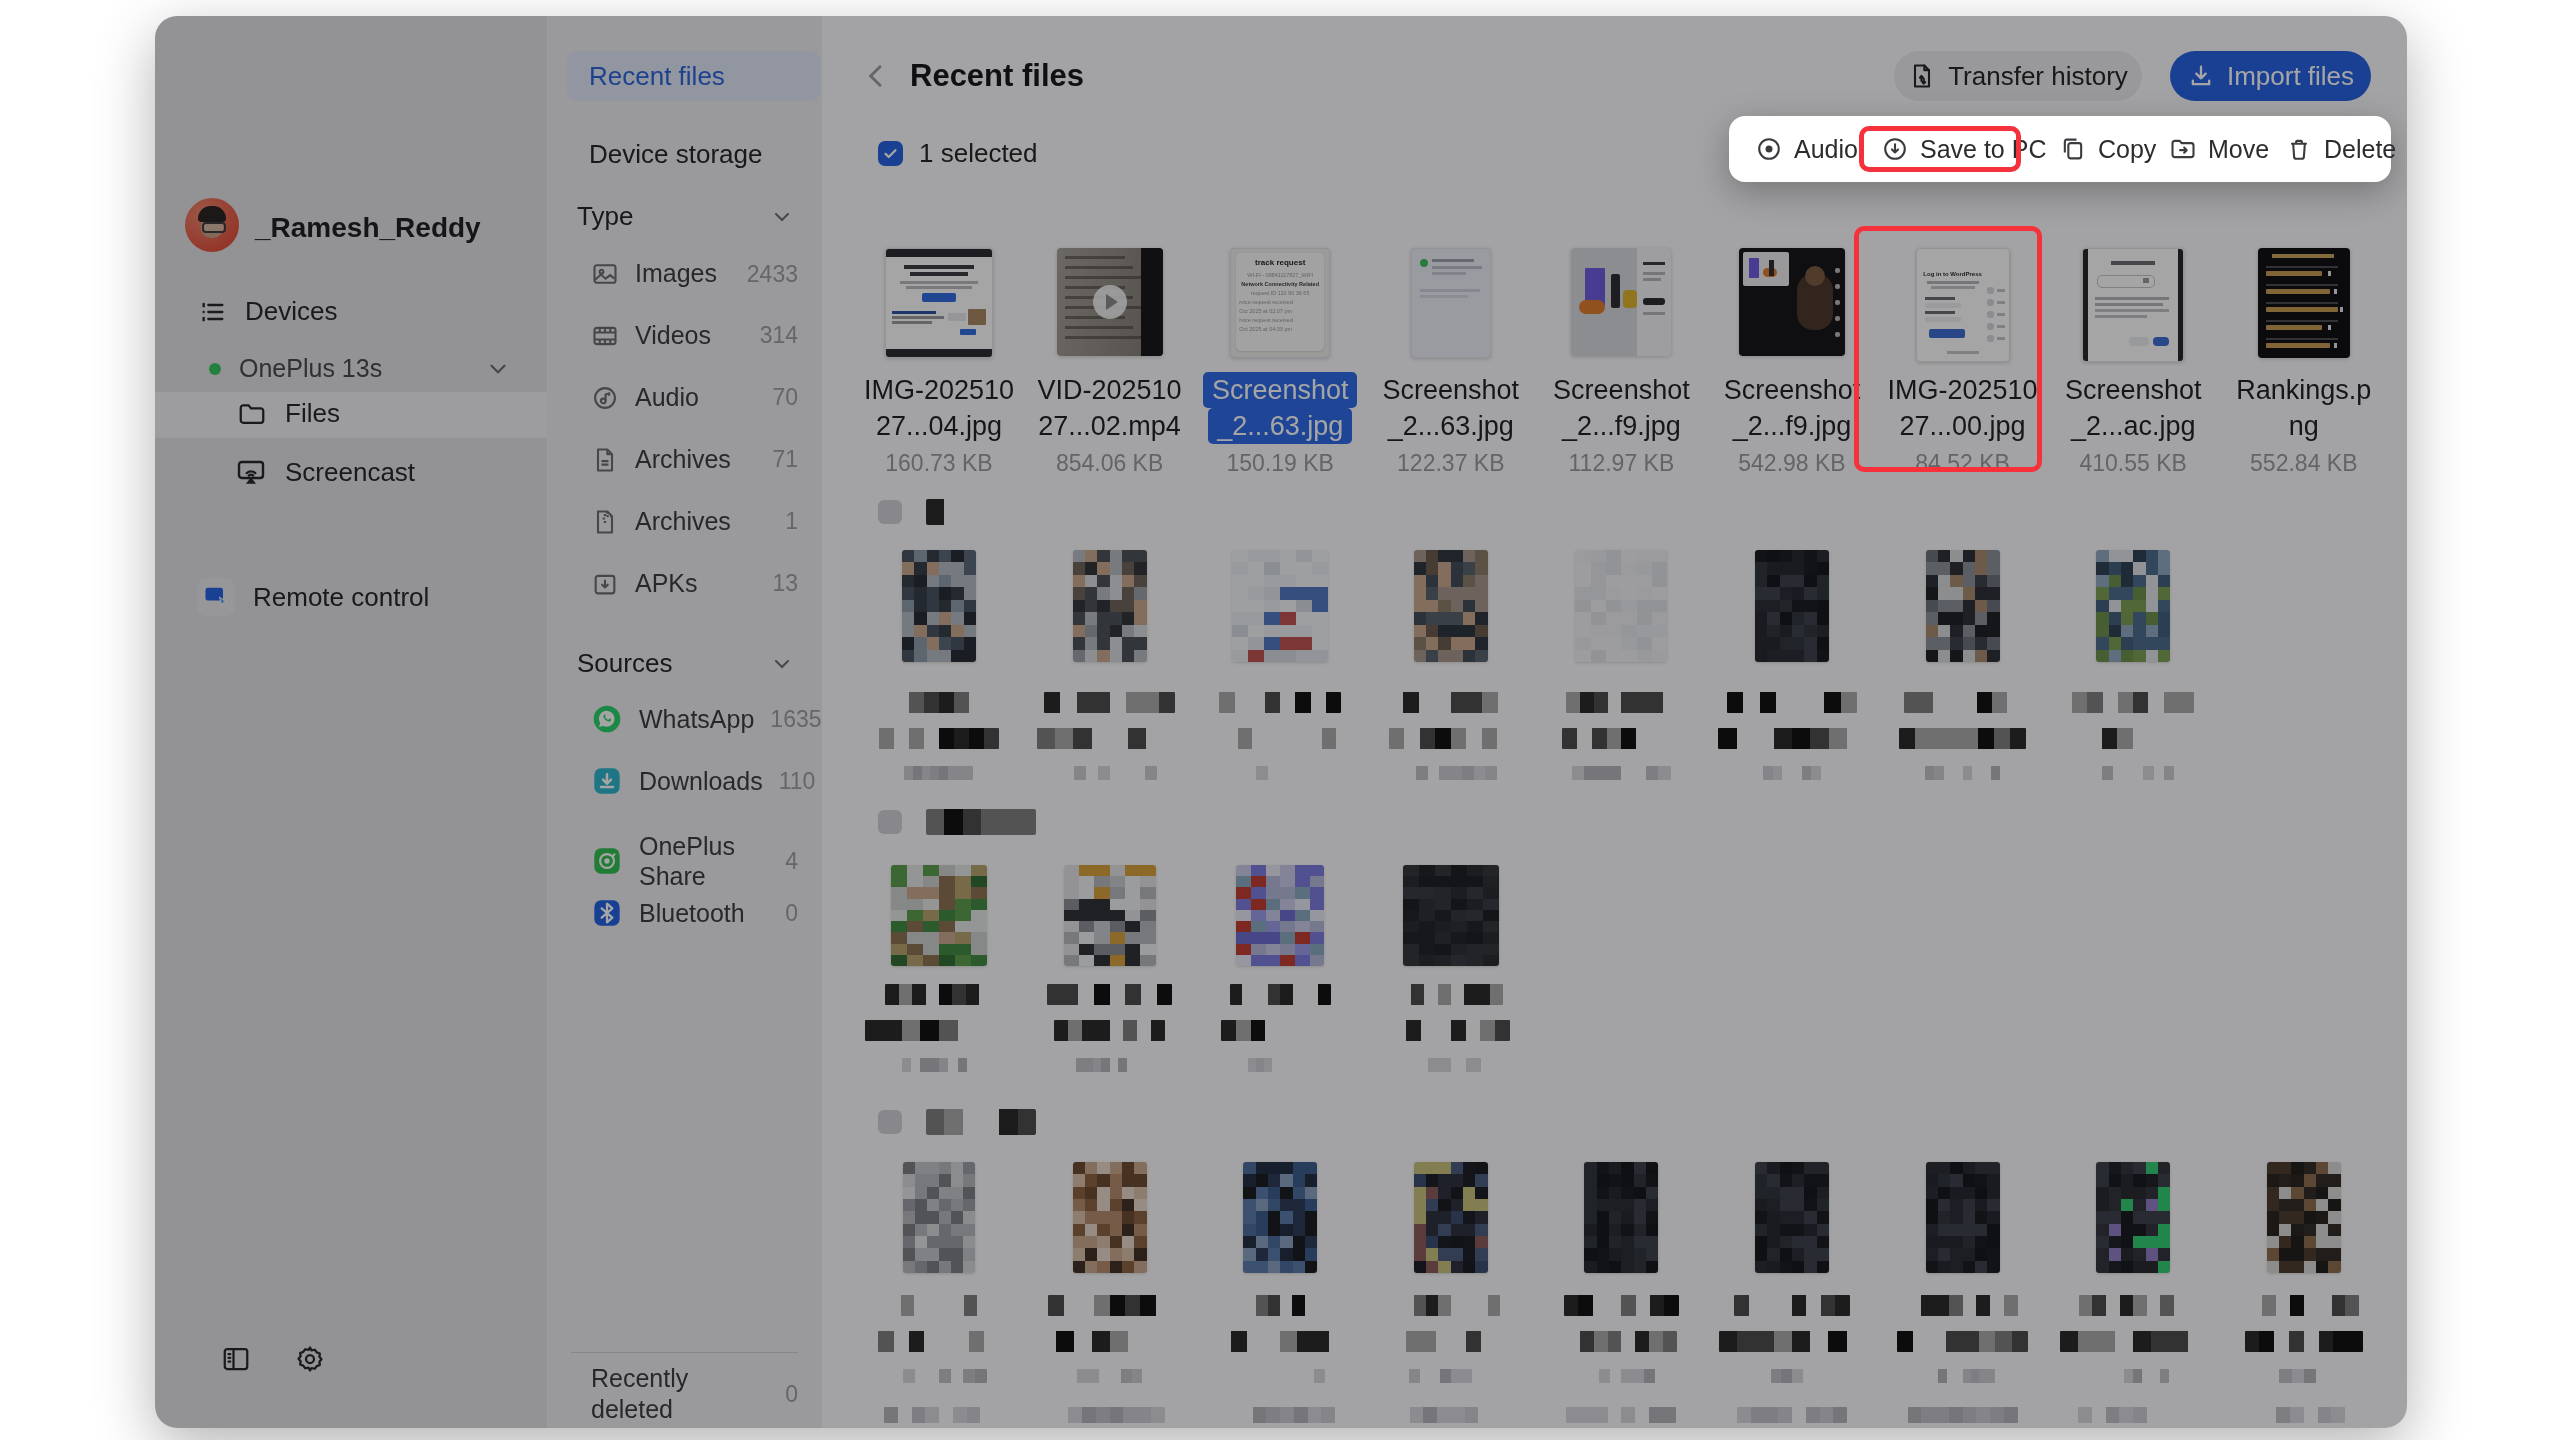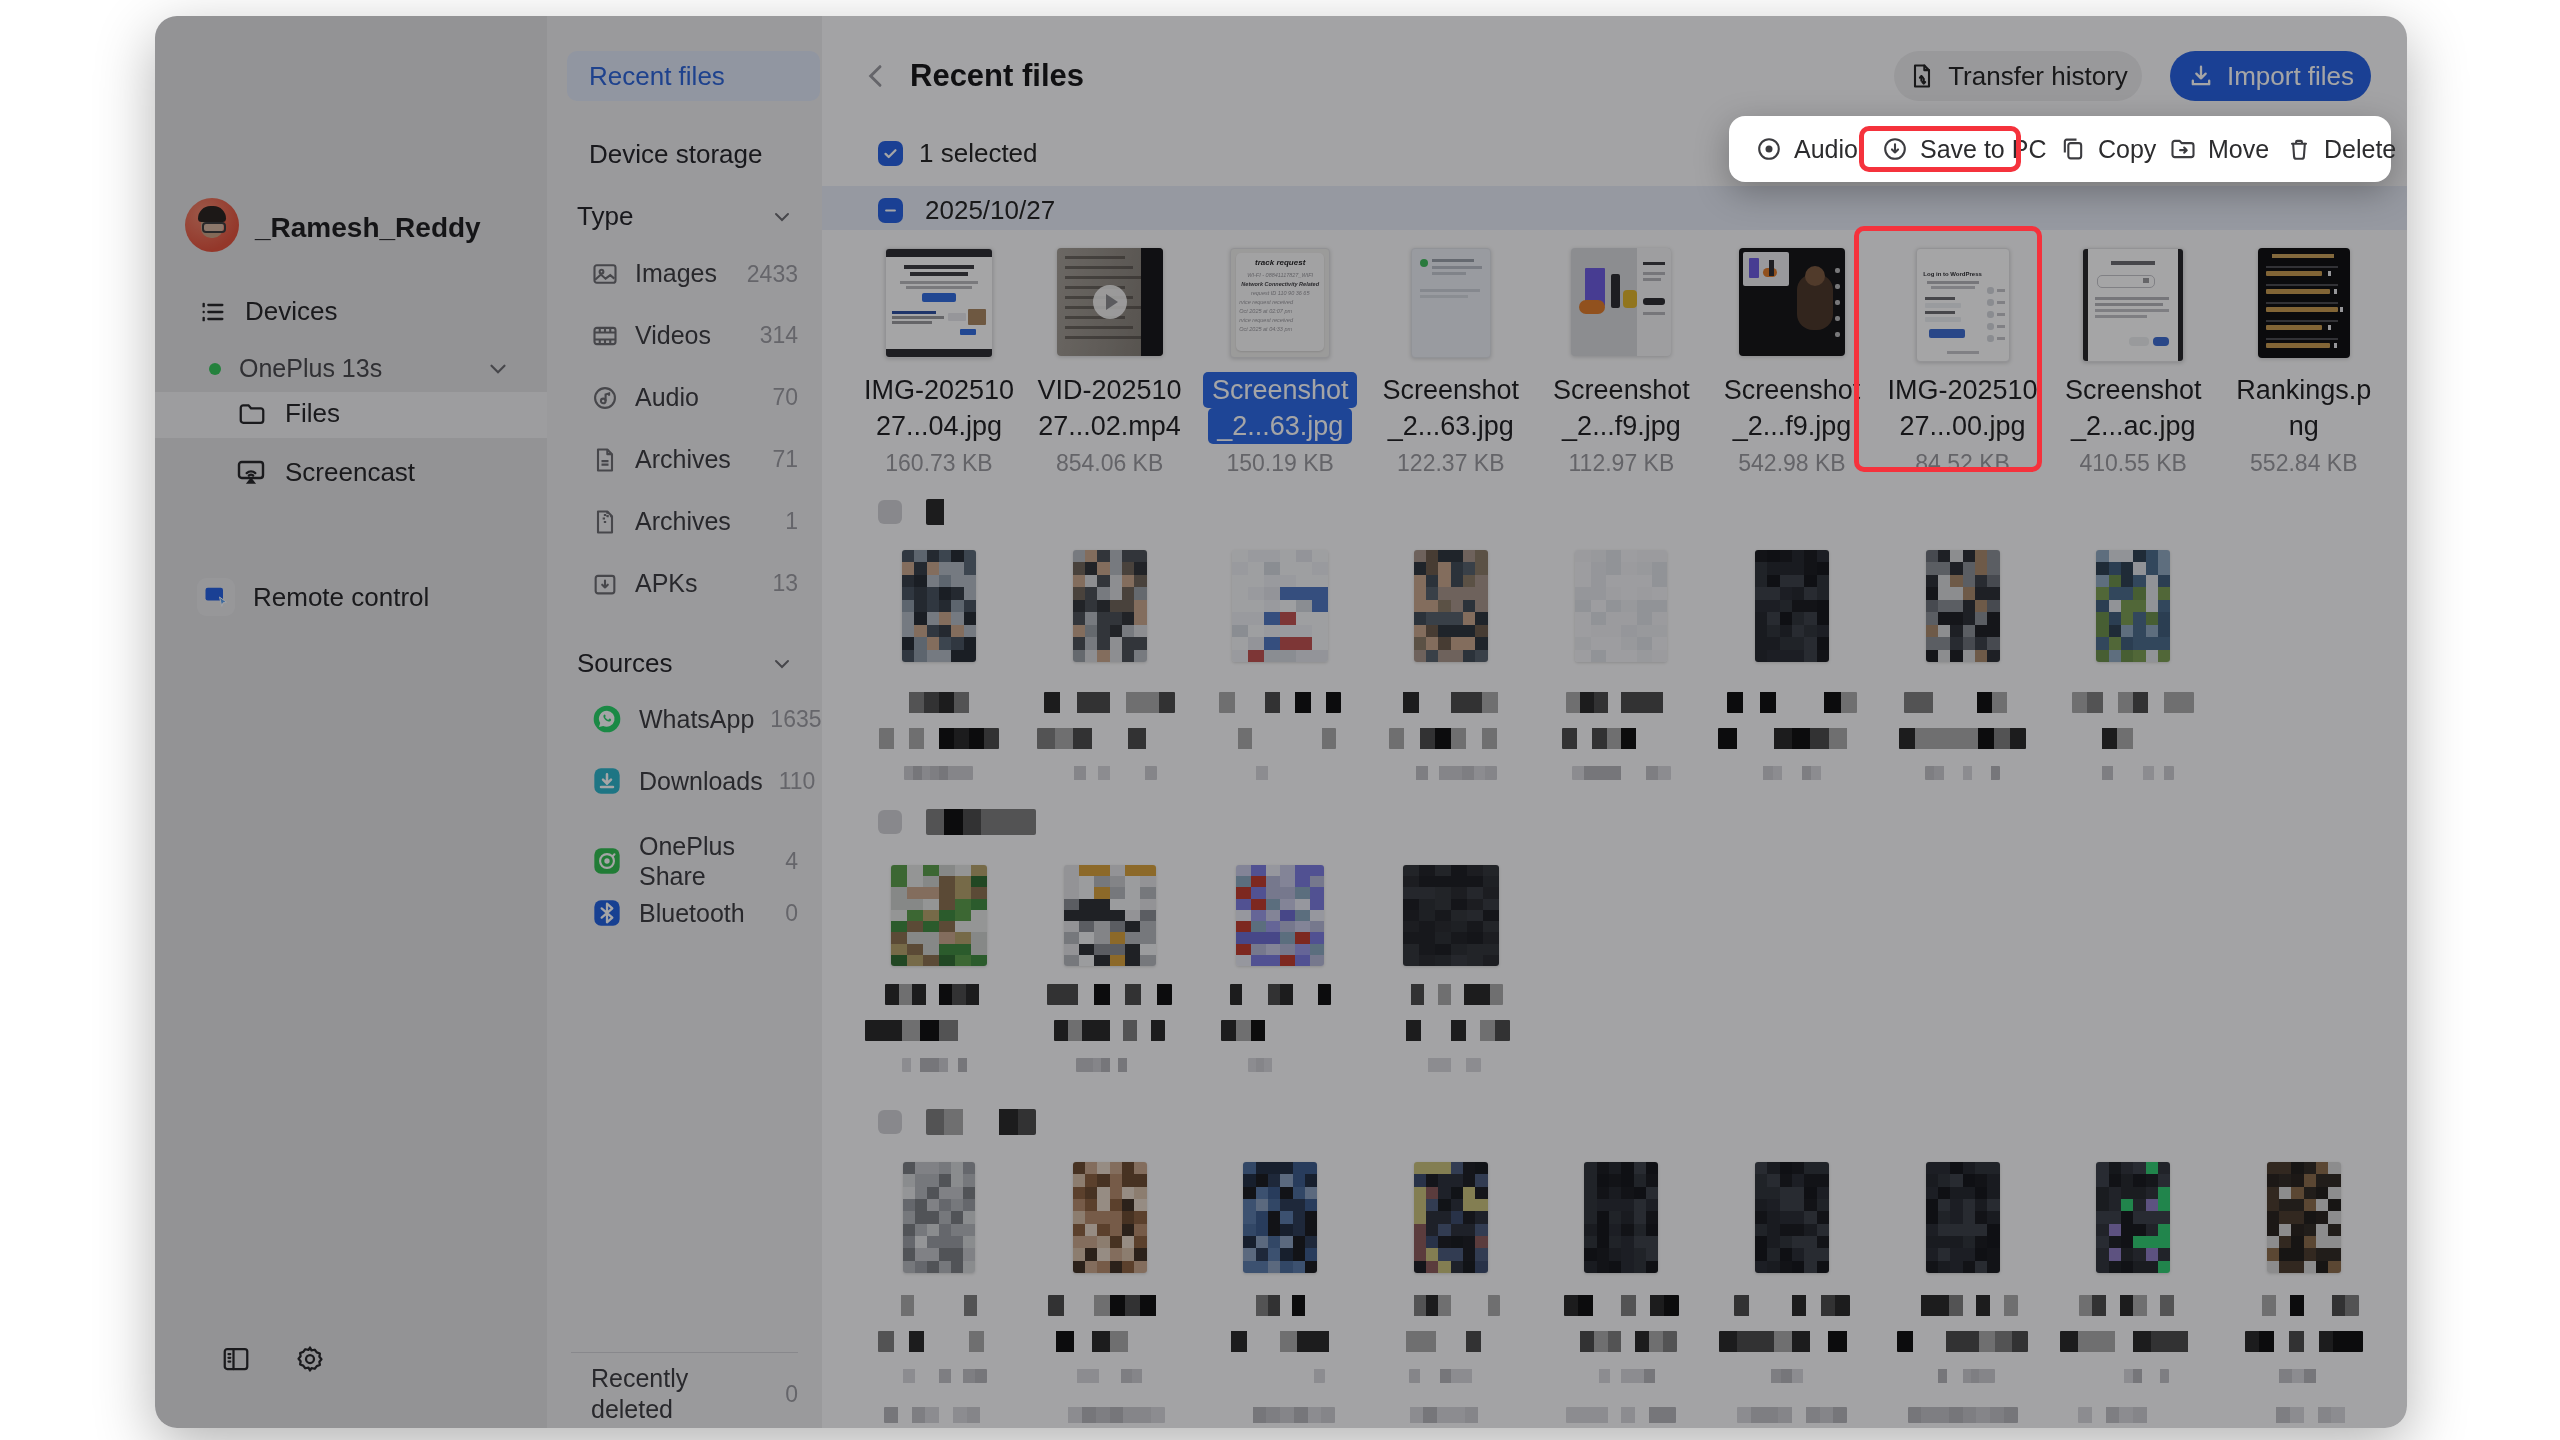--- a/index.html
+++ b/index.html
@@ -328,30 +328,20 @@
 
     <div class="select-row">
       <span class="cb">
         <svg width="17" height="17" viewBox="0 0 24 24" fill="none" stroke="#fff" stroke-width="3.2" stroke-linecap="round" stroke-linejoin="round">
               <path d="M5 12.5l4.5 4.5L19 7.5"></path>
             </svg>
       </span>
       <span>1 selected</span>
     </div>
 
-    <div class="date-strip">
-      <div class="inner">
-        <span class="cb">
-          <svg width="15" height="15" viewBox="0 0 24 24" fill="none" stroke="#fff" stroke-width="3.4" stroke-linecap="round">
-                <line x1="5" y1="12" x2="19" y2="12"></line>
-              </svg>
-        </span>
-        <span>2025/10/27</span>
-      </div>
-    </div>
 
     <div id="file-grid">
           <div class="tile" style="left: 32px; top: 232px; height: 236px;">
             <div class="thumb" style="width: 106px; height: 108px; background: rgb(255, 255, 255); border: 1px solid rgb(226, 226, 229);">
               <div style="position: absolute; left: 0px; top: 0px; width: 106px; height: 8px; background: rgb(42, 42, 46);"></div>
               <div style="position: absolute; left: 18px; top: 16px; width: 70px; height: 4px; background: rgb(58, 58, 62);"></div>
               <div style="position: absolute; left: 24px; top: 23px; width: 58px; height: 4px; background: rgb(58, 58, 62);"></div>
               <div style="position: absolute; left: 14px; top: 32px; width: 78px; height: 2.5px; background: rgb(185, 185, 189);"></div>
               <div style="position: absolute; left: 20px; top: 37px; width: 66px; height: 2.5px; background: rgb(185, 185, 189);"></div>
               <div style="position: absolute; left: 36px; top: 44px; width: 34px; height: 9px; background: rgb(47, 106, 224); border-radius: 2px;"></div>
@@ -380,21 +370,21 @@
               <div style="position: absolute; left: 84px; top: 0px; width: 22px; height: 108px; background: rgb(20, 20, 23);"></div>
               <div style="position: absolute; left: 36px; top: 37px; width: 34px; height: 34px; border-radius: 50%; background: rgba(255, 255, 255, 0.85); display: flex; align-items: center; justify-content: center;">
                 <div style="width: 0px; height: 0px; border-left: 12px solid rgb(138, 138, 142); border-top: 8px solid transparent; border-bottom: 8px solid transparent; margin-left: 4px;"></div>
               </div>
             </div>
             <div class="nm">VID-202510<br>27...02.mp4</div>
             <div class="sz">854.06 KB</div>
           </div>
           <div class="tile" style="left: 373.2px; top: 232px; height: 236px;">
             <div class="thumb" style="width: 98px; height: 108px; background: rgb(240, 239, 237); border: 1px solid rgb(224, 224, 226);">
-              <div style="position: absolute; inset: 4px 5px 6px; background: rgb(251, 250, 250); border-radius: 5px; box-shadow: rgba(0, 0, 0, 0.12) 0px 1px 2px; padding: 5px 3px; box-sizing: border-box; text-align: center; font-style: italic;">
+              <div style="position: absolute; inset: 4px 5px 6px; background: rgb(251, 250, 250); border-radius: 5px; box-shadow: rgba(0, 0, 0, 0.12) 0px 1px 2px; padding: 5px 3px; box-sizing: border-box; text-align: center;">
                 <div style="font-size: 8px; font-weight: 700; color: rgb(28, 28, 30); margin-bottom: 4px;">track request</div>
                 <div style="font-size: 5.5px; line-height: 9px; color: rgb(151, 151, 156); white-space: nowrap; overflow: hidden; text-align: center;">WI-FI - 08841117827_WIFI</div>
                 <div style="font-size: 5.5px; line-height: 9px; color: rgb(58, 58, 62); font-weight: 700; white-space: nowrap; overflow: hidden; text-align: center;">Network Connectivity Related</div>
                 <div style="font-size: 5.5px; line-height: 9px; color: rgb(151, 151, 156); white-space: nowrap; overflow: hidden; text-align: center;">request ID 110 90 36 65</div>
                 <div style="font-size: 5.5px; line-height: 9px; color: rgb(151, 151, 156); white-space: nowrap; overflow: hidden; text-align: left;">rvice request received</div>
                 <div style="font-size: 5.5px; line-height: 9px; color: rgb(151, 151, 156); white-space: nowrap; overflow: hidden; text-align: left;">Oct 2025 at 02:07 pm</div>
                 <div style="font-size: 5.5px; line-height: 9px; color: rgb(151, 151, 156); white-space: nowrap; overflow: hidden; text-align: left;">rvice request received</div>
                 <div style="font-size: 5.5px; line-height: 9px; color: rgb(151, 151, 156); white-space: nowrap; overflow: hidden; text-align: left;">Oct 2025 at 04:33 pm</div>
               </div>
             </div>

